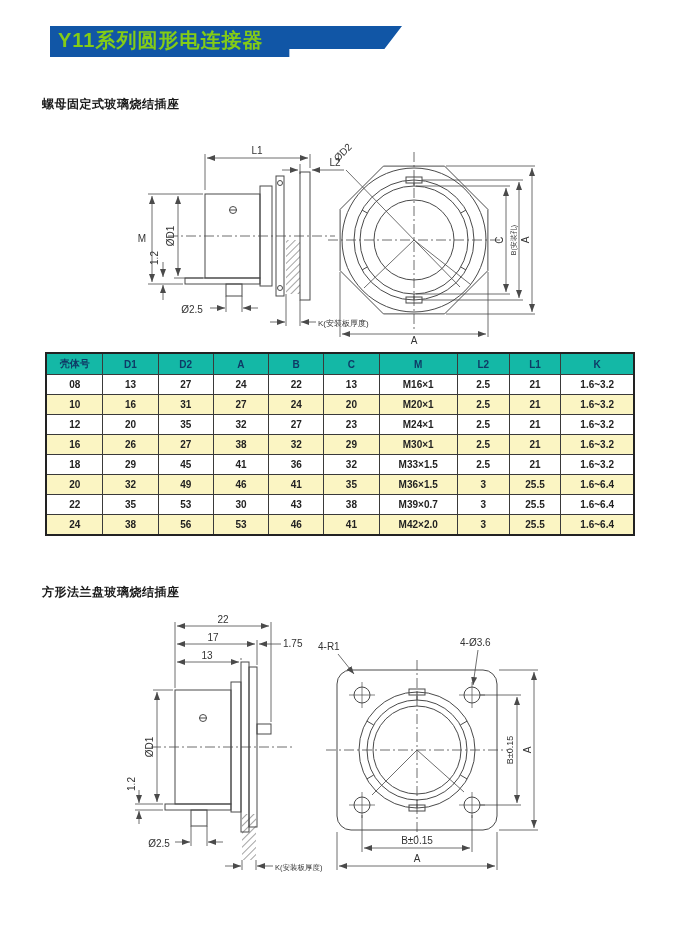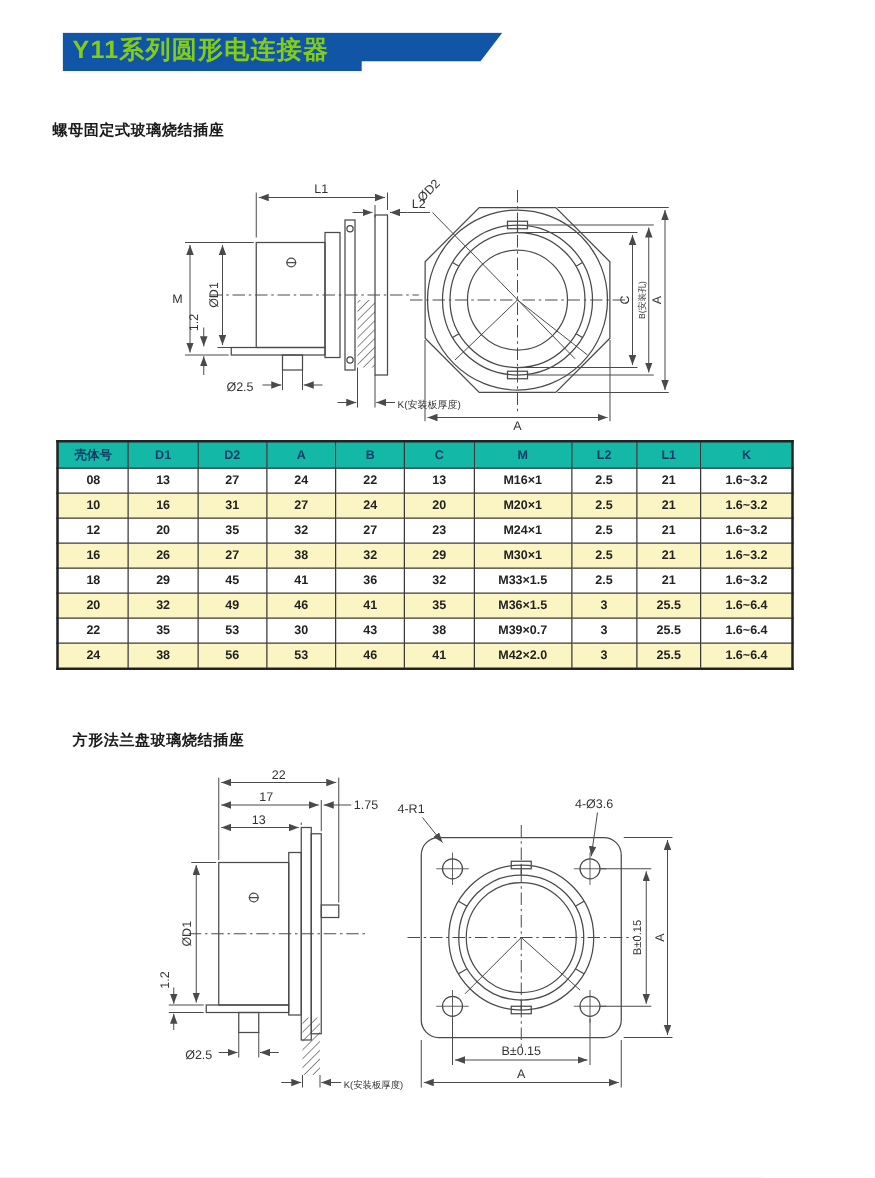--- a/index.html
+++ b/index.html
@@ -5,21 +5,21 @@
   html,body{margin:0;padding:0;background:#e8e8e8;}
   .page{position:relative;width:700px;height:942px;background:#ffffff;margin:0 auto;
         font-family:"Liberation Sans",sans-serif;overflow:hidden;}
   .abs{position:absolute;}
   .banner{left:50px;top:26px;width:352px;height:31px;background:#1156a6;
           clip-path:polygon(0 0,100% 0,95% 74%,68% 74%,68% 100%,0 100%);
           color:#84cc16;font-weight:bold;font-size:20px;line-height:29px;
           padding-left:8px;box-sizing:border-box;letter-spacing:1px;}
   .sec-title{font-size:12px;font-weight:bold;color:#1a1a1a;letter-spacing:0.5px;}
   #sec1{left:42px;top:96px;}
-  #sec2{left:58px;top:584px;text-align:center;}
+  #sec2{left:42px;top:584px;text-align:center;}
   #spec-table{position:absolute;left:45px;top:352px;width:590px;border-collapse:collapse;
         table-layout:fixed;font-size:10px;text-align:center;border:2px solid #222;}
   #spec-table th{background:#14b8a6;color:#0f3a66;font-weight:bold;border:1px solid #3a3a3a;height:20px;padding:0;}
   #spec-table td{border:1px solid #3a3a3a;font-weight:bold;color:#222;height:19px;padding:0;}
   #spec-table tbody tr:nth-child(even){background:#fbf5c3;}
   #spec-table th:nth-child(1){width:9.6%}
   #spec-table th:nth-child(2),#spec-table th:nth-child(3),#spec-table th:nth-child(4),
   #spec-table th:nth-child(5),#spec-table th:nth-child(6){width:9.4%}
   #spec-table th:nth-child(7){width:13.4%}
   #spec-table th:nth-child(8),#spec-table th:nth-child(9){width:8.8%}

